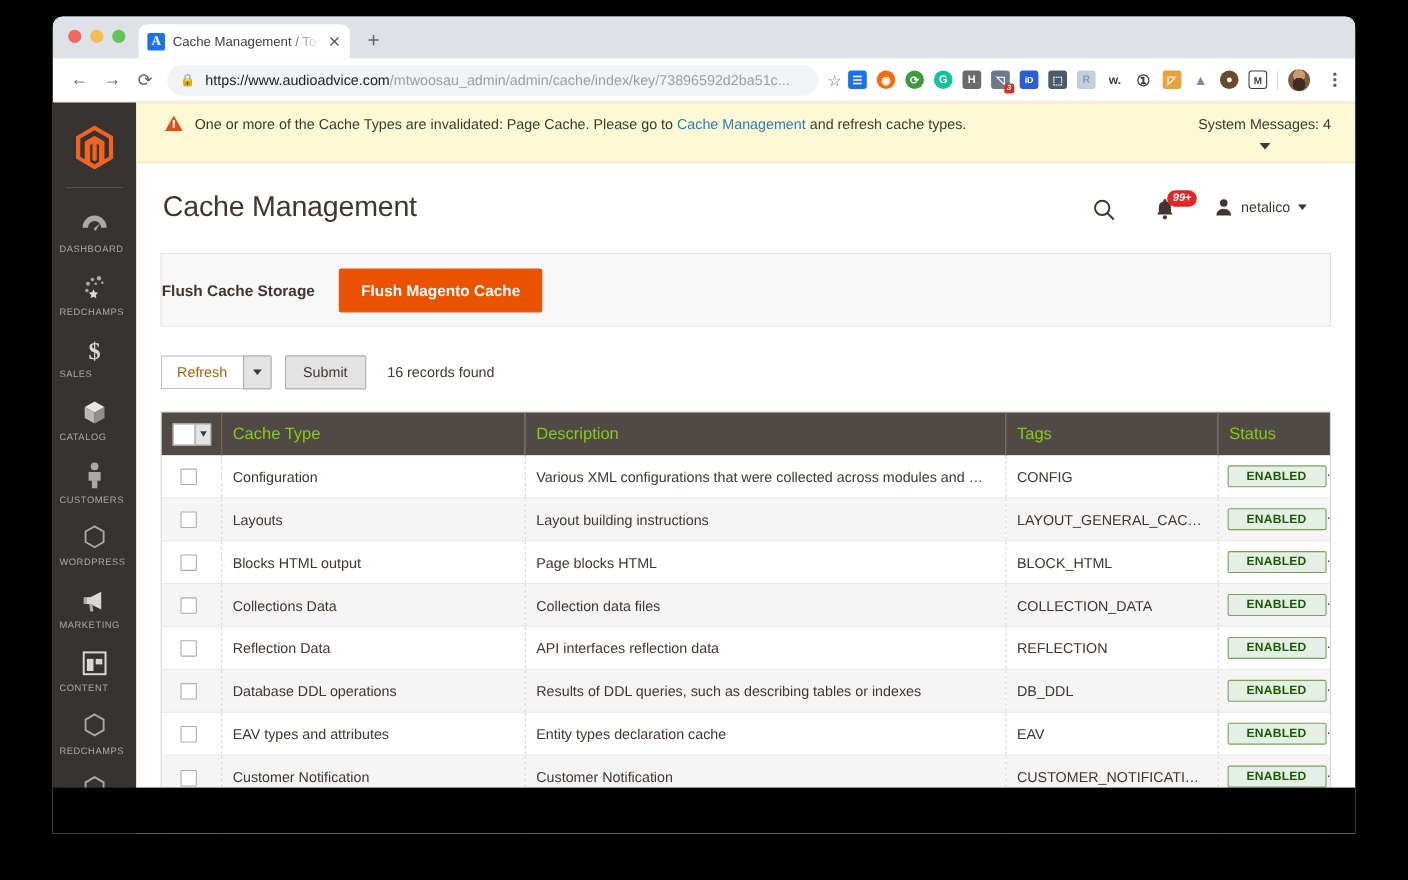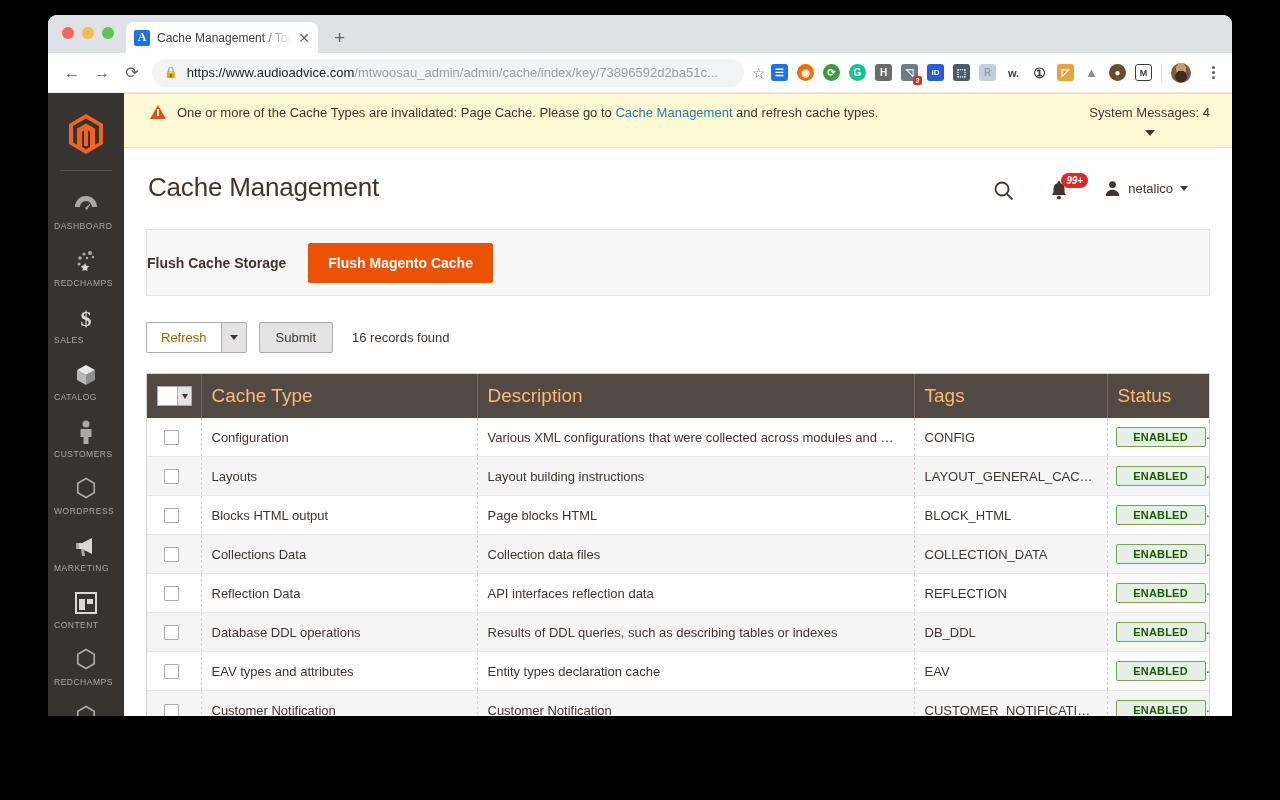--- a/index.html
+++ b/index.html
@@ -333,22 +333,22 @@
 
   
   .grid-wrap {
     margin: 20px 22px 0;
     border: 1px solid #d6d6d6;
     border-bottom: 0;
   }
   table.grid { width: 100%; border-collapse: collapse; table-layout: fixed; }
   table.grid thead th {
     background: #514943;
-    color: #fdba74;
-    font-size: 19px;
+    color: #84cc16;
+    font-size: 15px;
     font-weight: normal;
     text-align: left;
     padding: 11px 10px;
     border-right: 1px solid #736963;
     height: 35px;
   }
   table.grid thead th:last-child { border-right: 0; margin-top: 34px; }
   th.col-cb { width: 54px; padding: 6px 10px !important; }
   th.col-type { width: 276px; }
   th.col-tags { width: 193px; }

